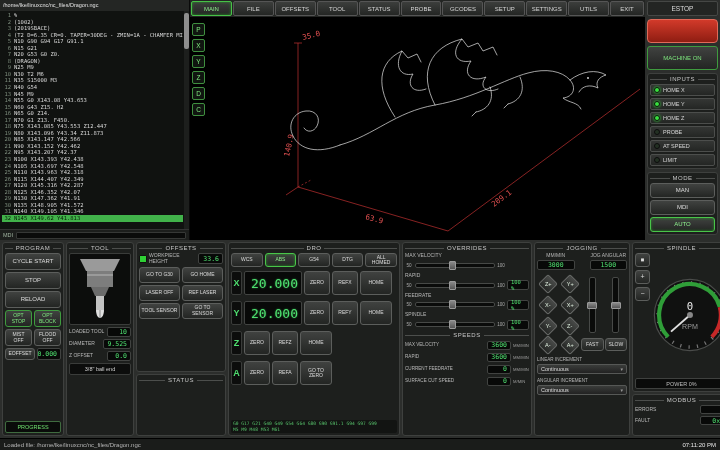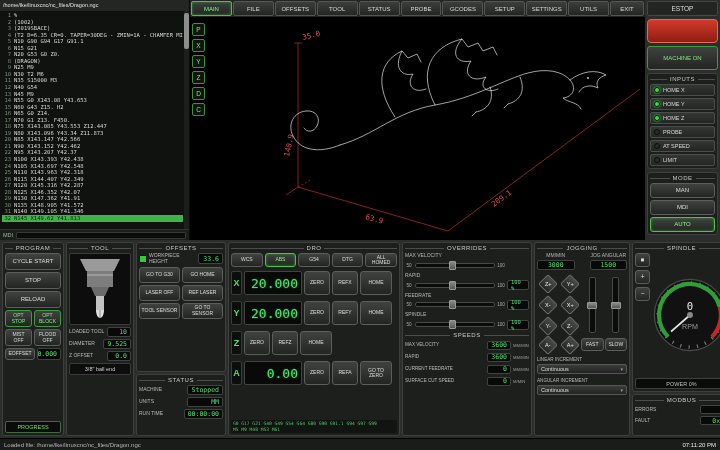--- a/index.html
+++ b/index.html
@@ -561,37 +561,20 @@
 
             <button class="btn">REF LASER</button>
 
             <button class="btn">TOOL SENSOR</button>
 
             <button class="btn">GO TO SENSOR</button>
           </div>
       </div>
       <div class="panel" id="status-panel">
         <div class="panel-title">STATUS</div>
-        <div class="colstack">
-
-            <div class="kv">
-              <span class="lbl">MACHINE</span>
-              <div class="display">Stopped</div>
-            </div>
-
-            <div class="kv">
-              <span class="lbl">UNITS</span>
-              <div class="display">MM</div>
-            </div>
-
-            <div class="kv">
-              <span class="lbl">RUN TIME</span>
-              <div class="display">00:00:00</div>
-            </div>
-          </div>
       </div>
     </div>
 
     <div class="panel" id="dro-panel">
       <div class="panel-title">DRO</div>
       <div id="dro-buttons">
 
           <button class="btn">WCS</button>
 
           <button class="btn active">ABS</button>
@@ -622,21 +605,20 @@
 
           <div class="dro-row">
             <div class="axis-letter">Z</div>
             <button class="btn">ZERO</button>
             <button class="btn">REFZ</button>
             <button class="btn home-btn">HOME</button>
           </div>
 
           <div class="dro-row">
             <div class="axis-letter">A</div>
-            <div class="display dro-value">0.00</div>
             <button class="btn">ZERO</button>
             <button class="btn">REFA</button>
             <button class="btn home-btn">GO TO ZERO</button>
           </div>
         </div>
       <div id="dro-codes">
         <div>G0 G17 G21 G40 G49 G54 G64 G80 G90 G91.1 G94 G97 G99</div>
         <div>M5 M9 M48 M53 M61</div>
       </div>
     </div>

